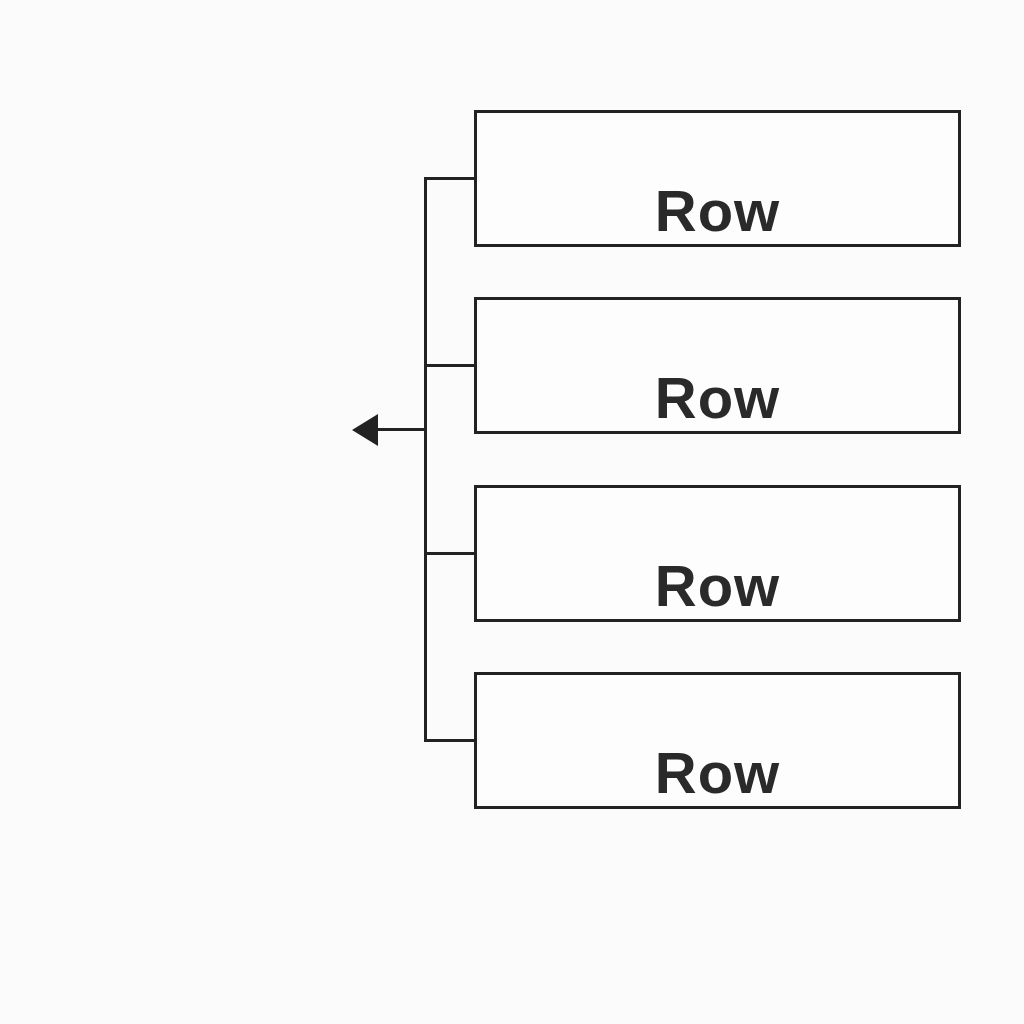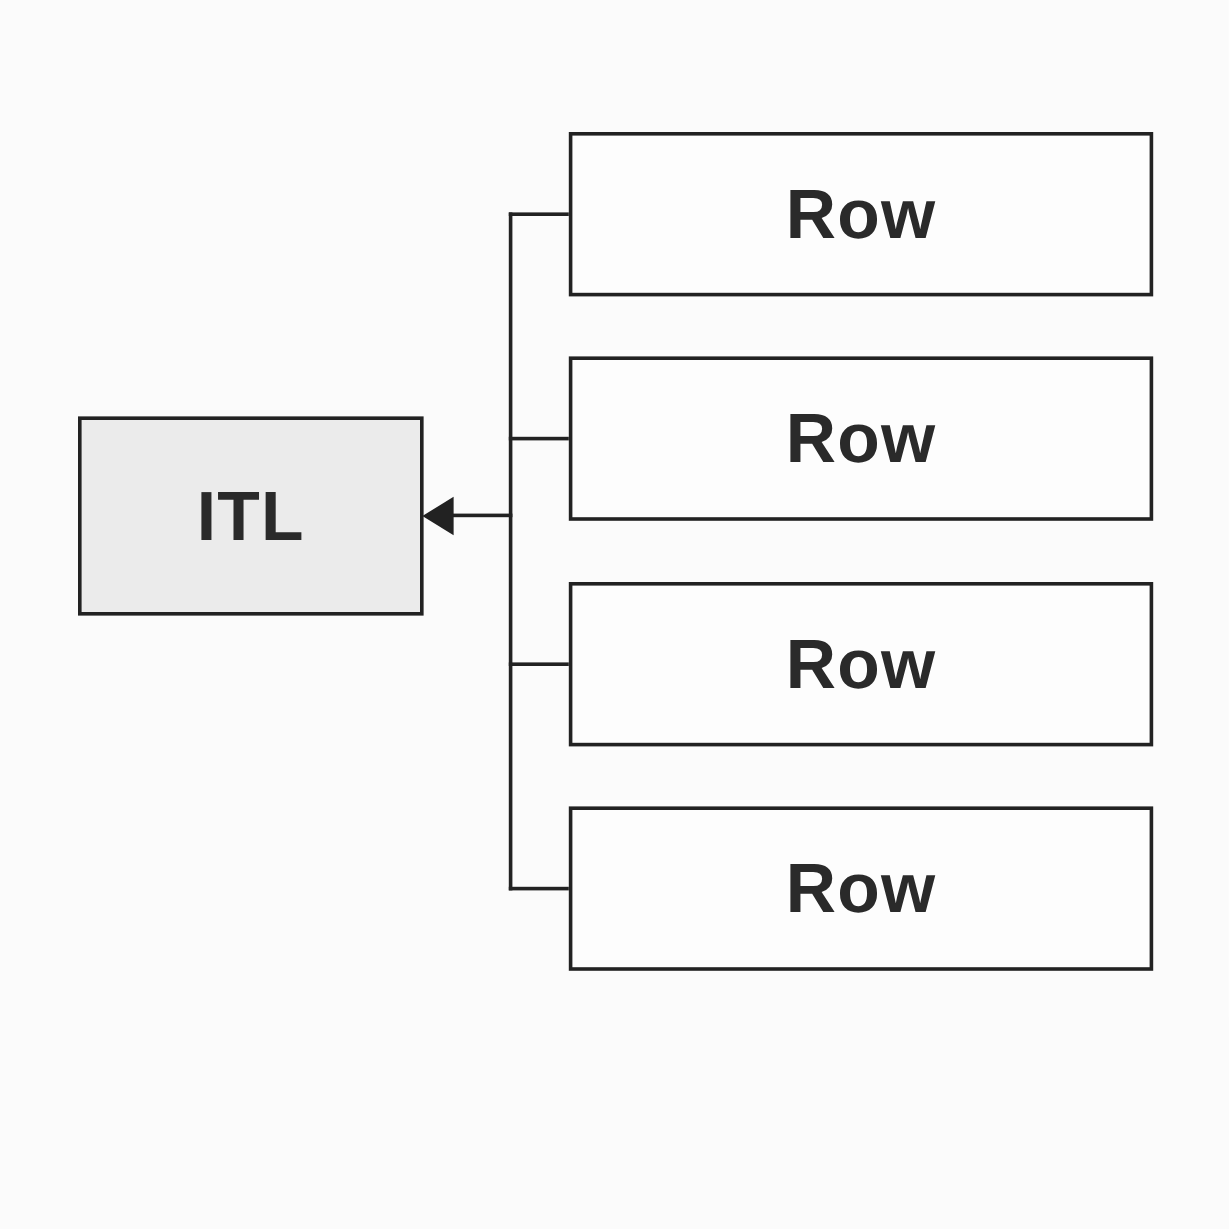--- a/index.html
+++ b/index.html
@@ -13,21 +13,21 @@
     height: 1024px;
     background: #fbfbfb;
     overflow: hidden;
     font-family: "Liberation Sans", sans-serif;
   }
   .node {
     position: absolute;
     box-sizing: border-box;
     border: 3px solid #222222;
     display: flex;
-    align-items: center;
+    align-items: flex-end;
     justify-content: center;
     font-weight: bold;
     font-size: 58px;
     letter-spacing: 1px;
     color: #2a2a2a;
   }
   .node.parent {
     left: 65px;
     top: 347px;
     width: 288px;
@@ -64,23 +64,20 @@
     border-top: 16px solid transparent;
     border-bottom: 16px solid transparent;
     border-right: 26px solid #222222;
   }
 </style>
 </head>
 <body>
 
 <div class="canvas">
 
-  <div class="node parent">
-    <span>ITL</span>
-  </div>
 
   <div class="node child c0">
     <span>Row</span>
   </div>
   <div class="node child c1">
     <span>Row</span>
   </div>
   <div class="node child c2">
     <span>Row</span>
   </div>

